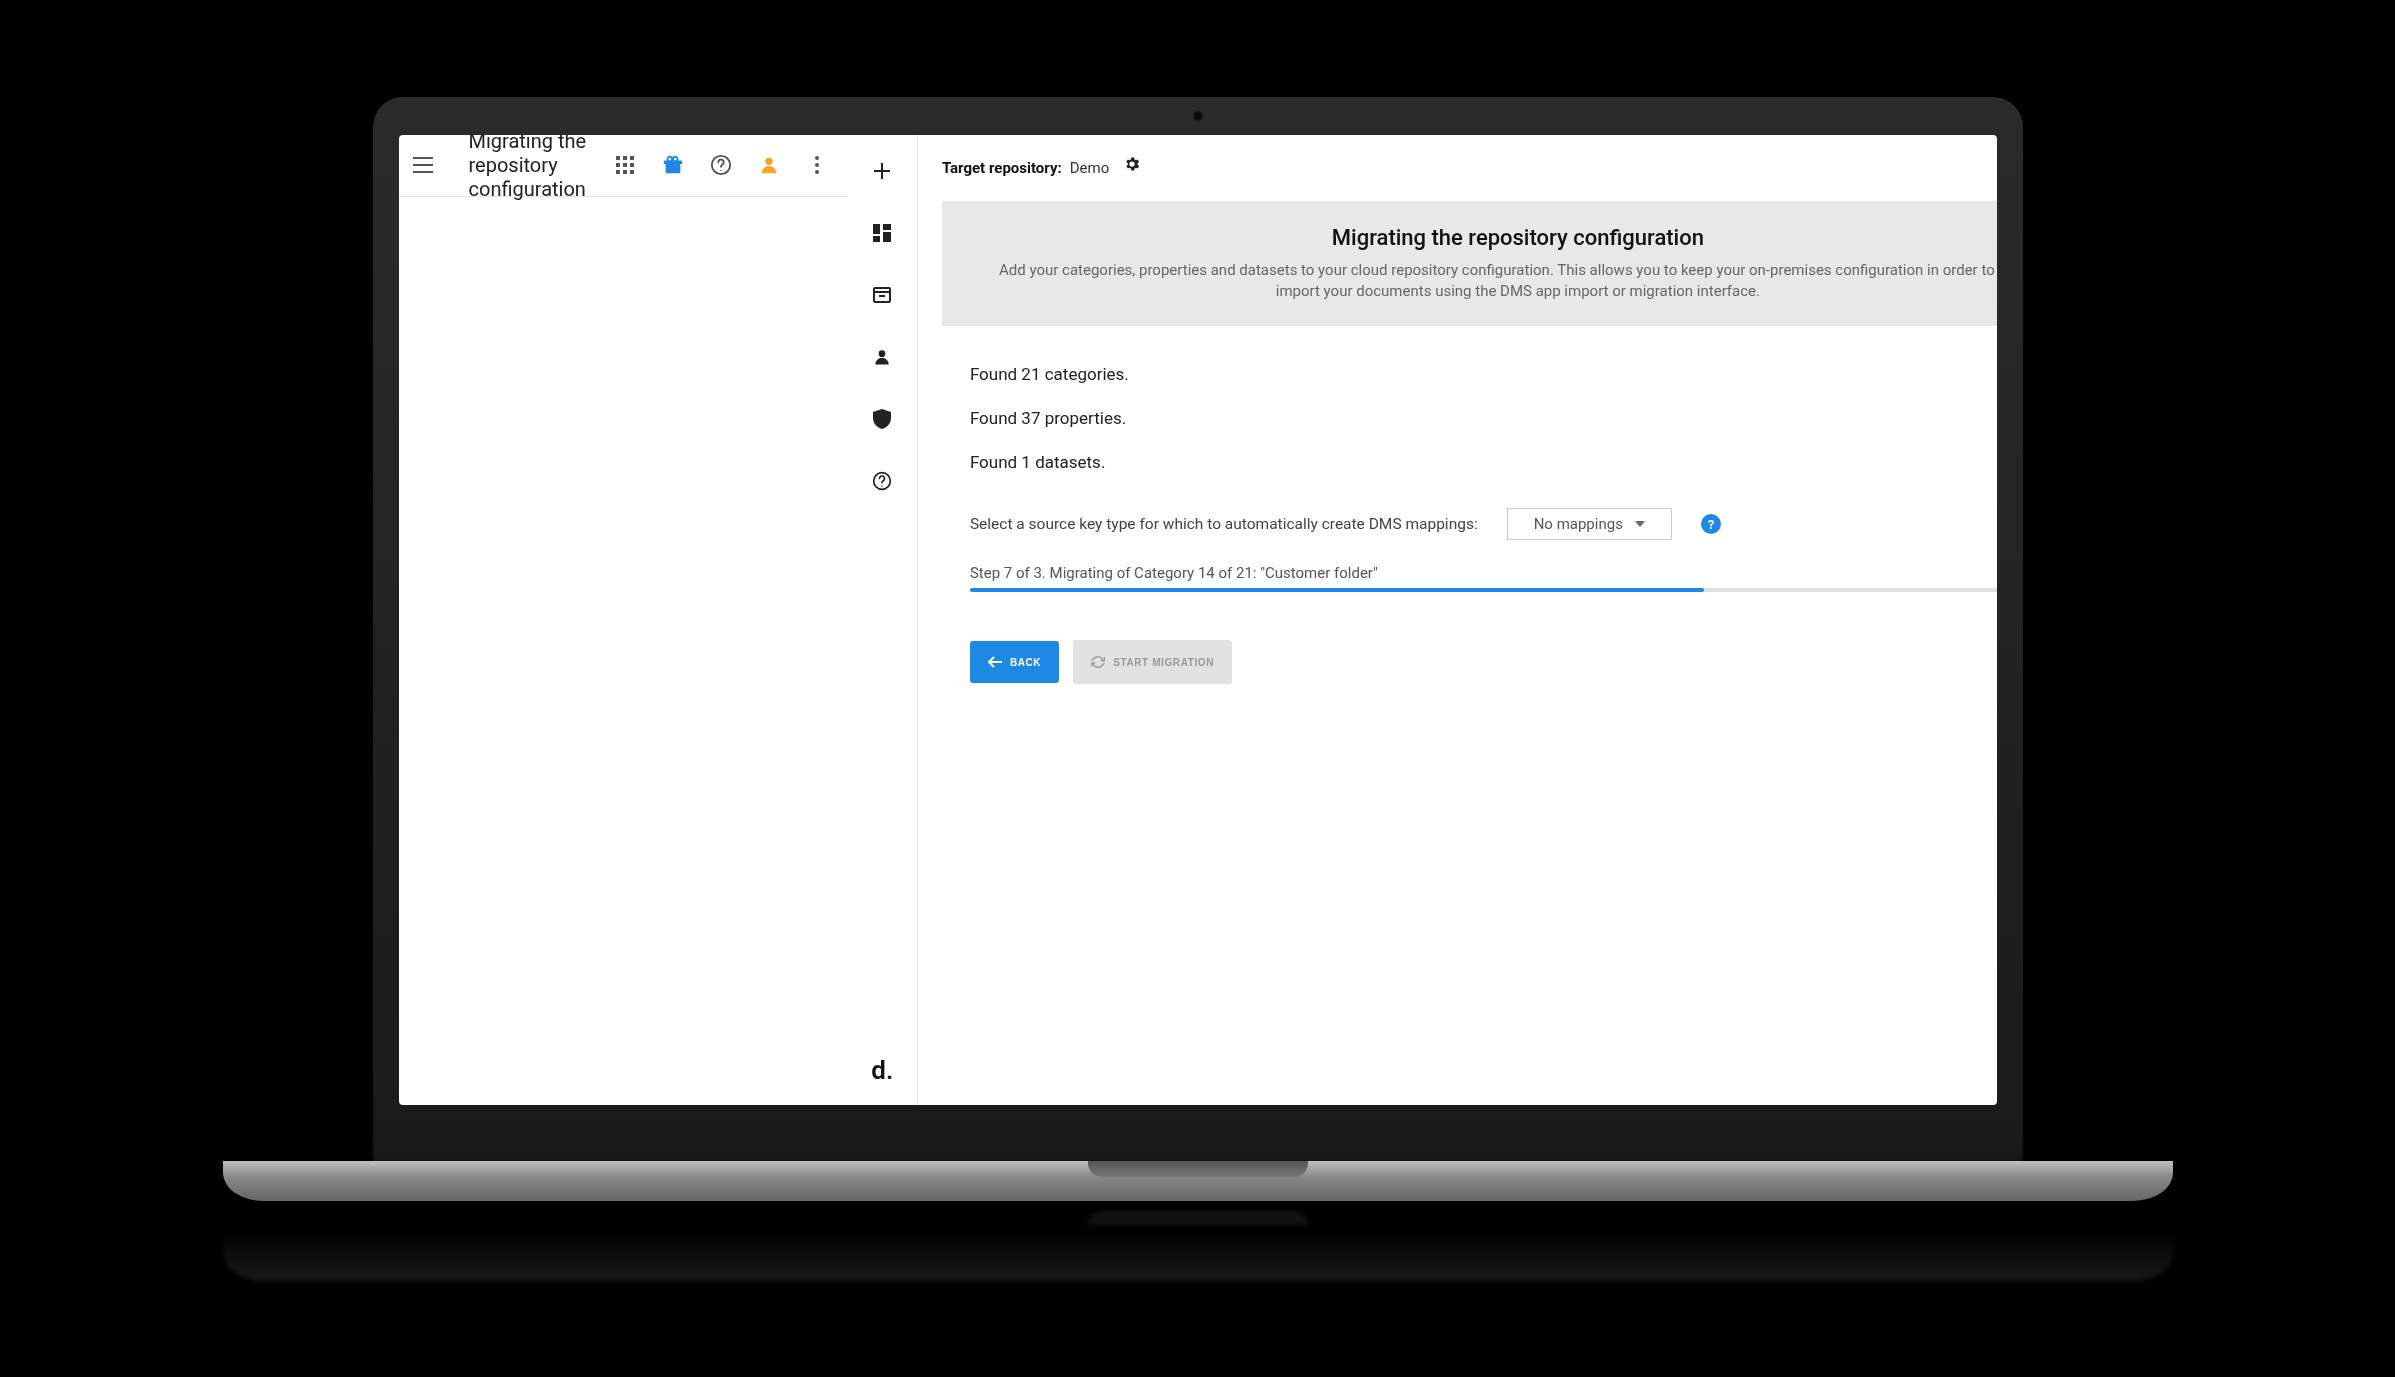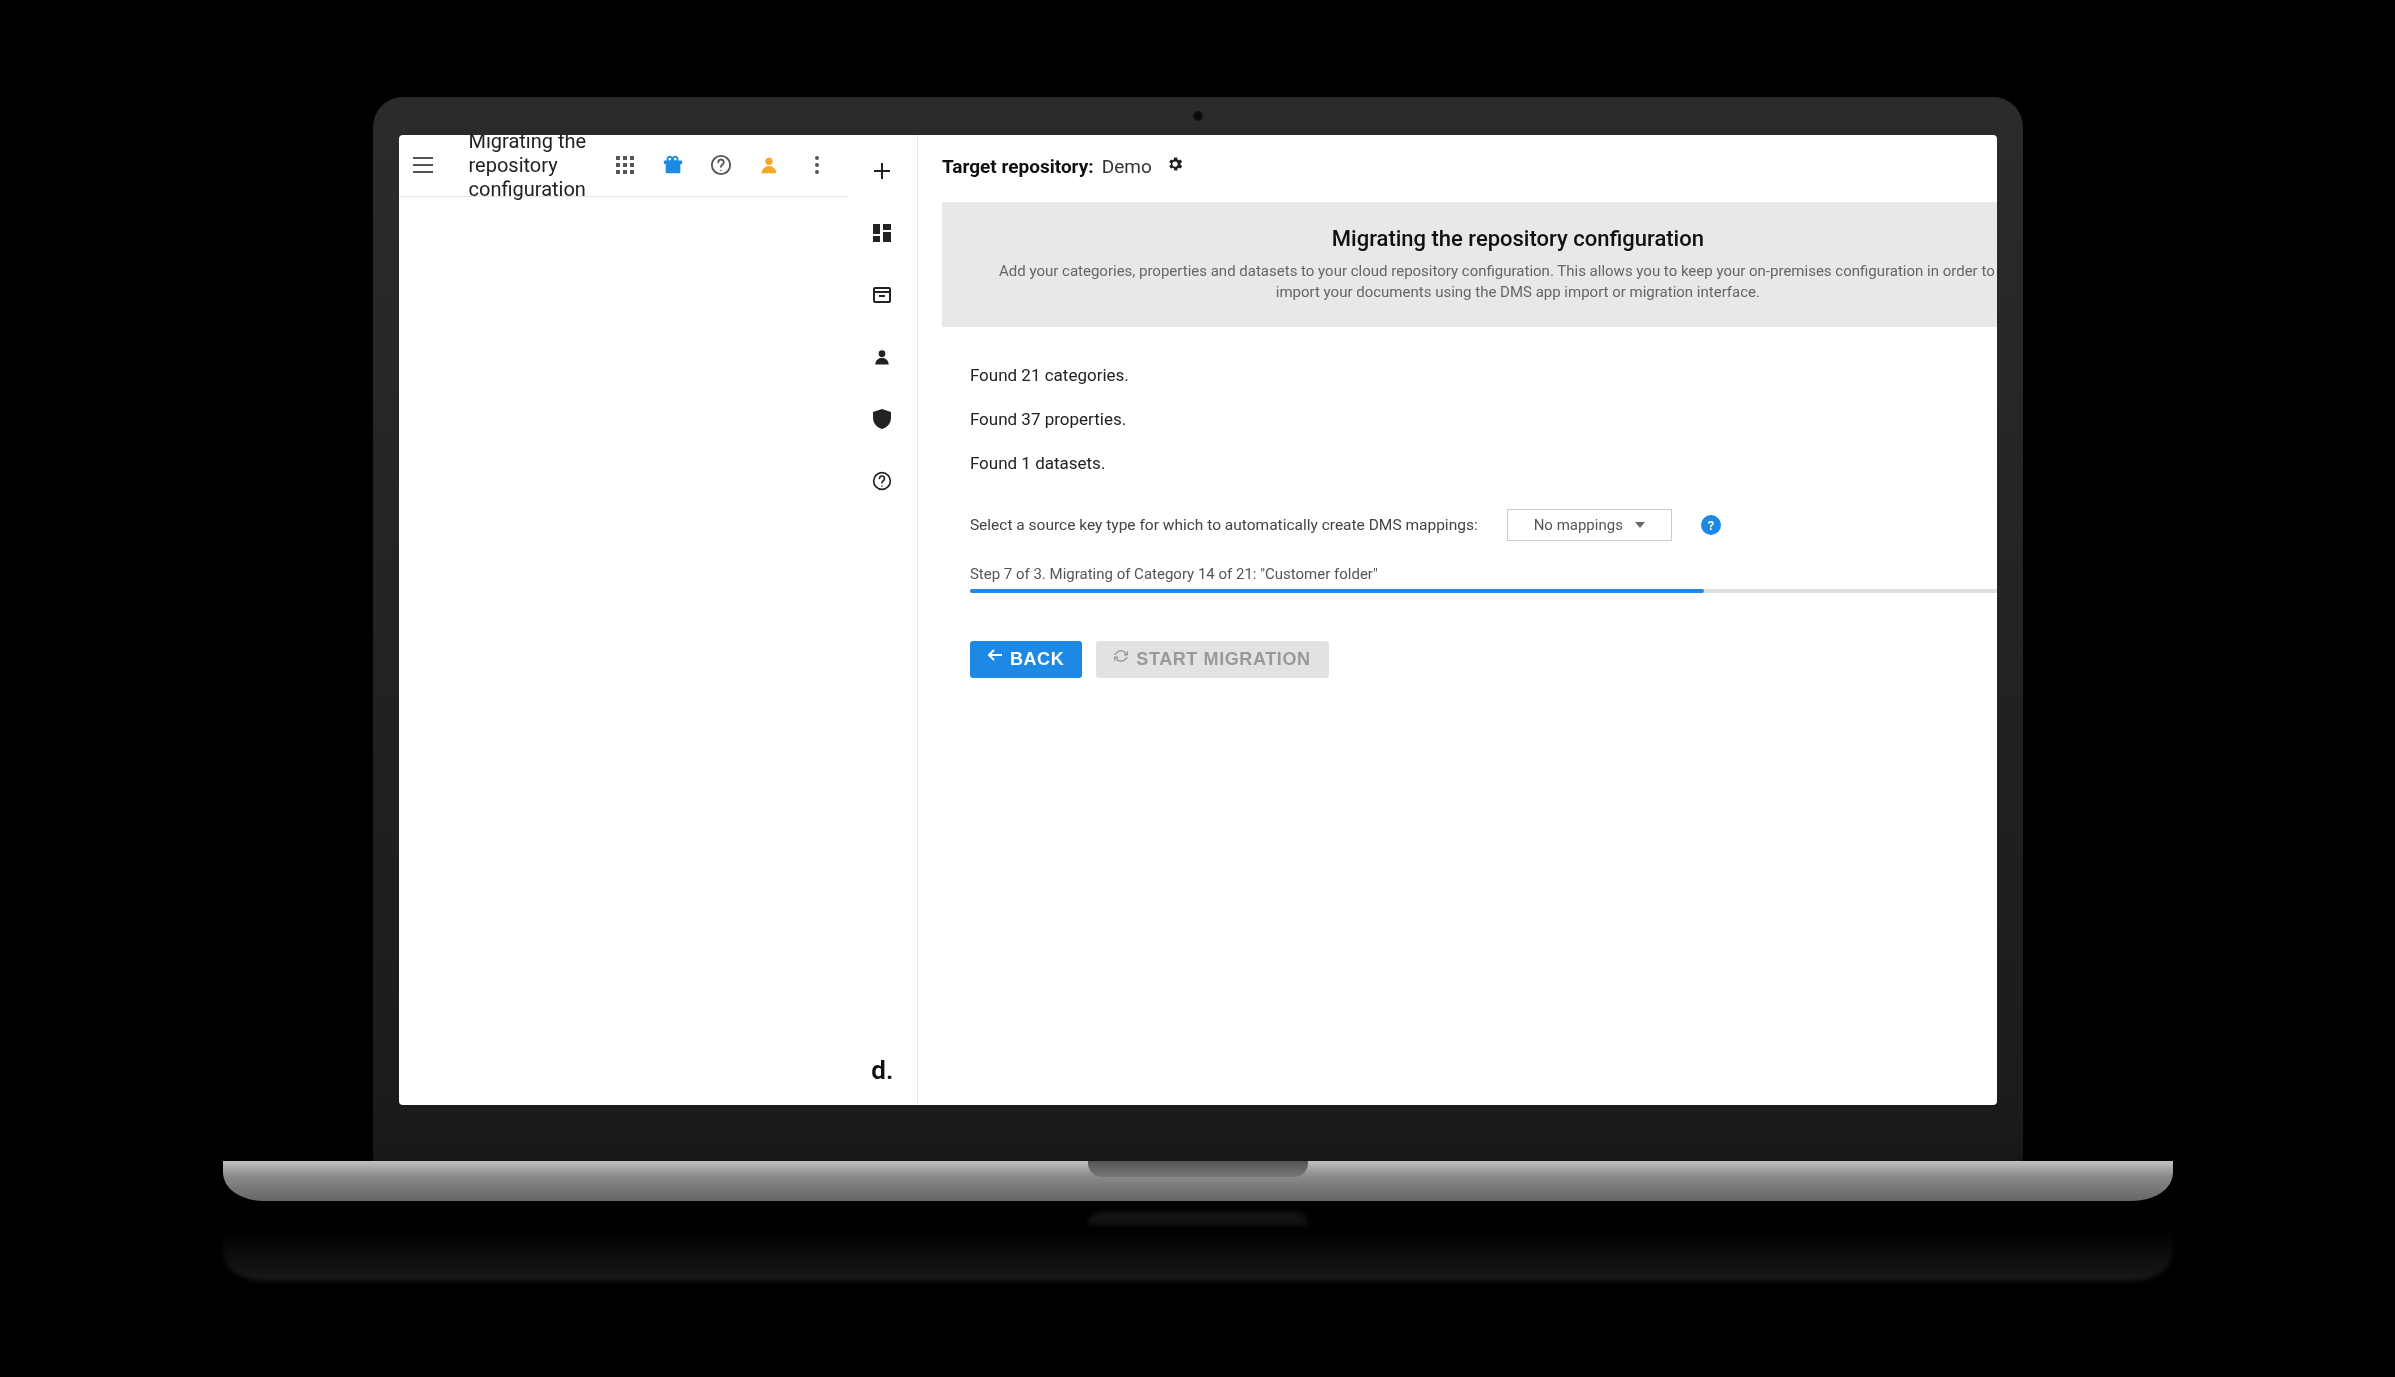--- a/index.html
+++ b/index.html
@@ -150,21 +150,21 @@
   .content {
     flex: 1;
     overflow: auto;
     padding: 0;
   }
   .target-row {
     display: flex;
     align-items: flex-end;
     gap: 8px;
     padding: 20px 24px 16px 24px;
-    font-size: 19px;
+    font-size: 15px;
   }
   .target-label { font-weight: 700; color: #111; }
   .target-value { color: #333; }
   .gear-small { color: #222; cursor: pointer; margin-left: 6px; }
 
   .card {
     margin: 8px auto 0 auto;
     width: 1200px;
     max-width: calc(100% - 48px);
   }
@@ -246,27 +246,27 @@
     border-radius: 2px;
   }
   .actions {
     display: flex;
     align-items: center;
     gap: 14px;
     padding-bottom: 18px;
   }
   .btn {
     border: none;
-    padding: 8px 18px;
-    font-size: 18px;
+    padding: 15px 18px;
+    font-size: 10px;
     letter-spacing: 0.6px;
     font-weight: 600;
     border-radius: 3px;
     display: inline-flex;
-    align-items: flex-start;
+    align-items: center;
     gap: 8px;
     cursor: pointer;
   }
   .btn-primary {
     background: #1e88e5;
     color: #fff;
   }
   .btn-disabled {
     background: #e2e2e2;
     color: #999;

